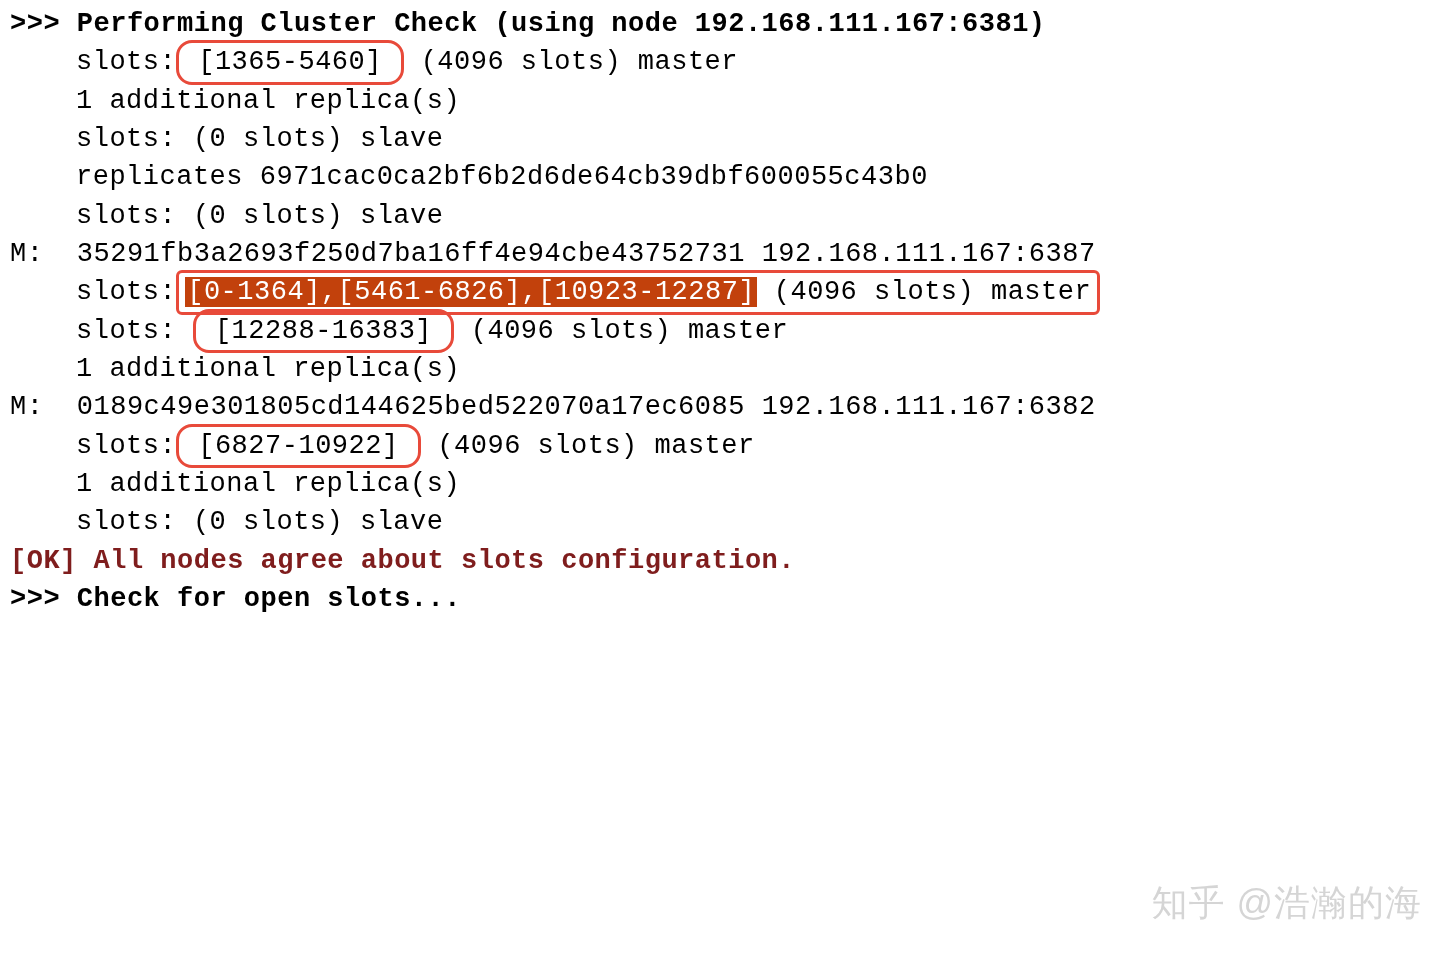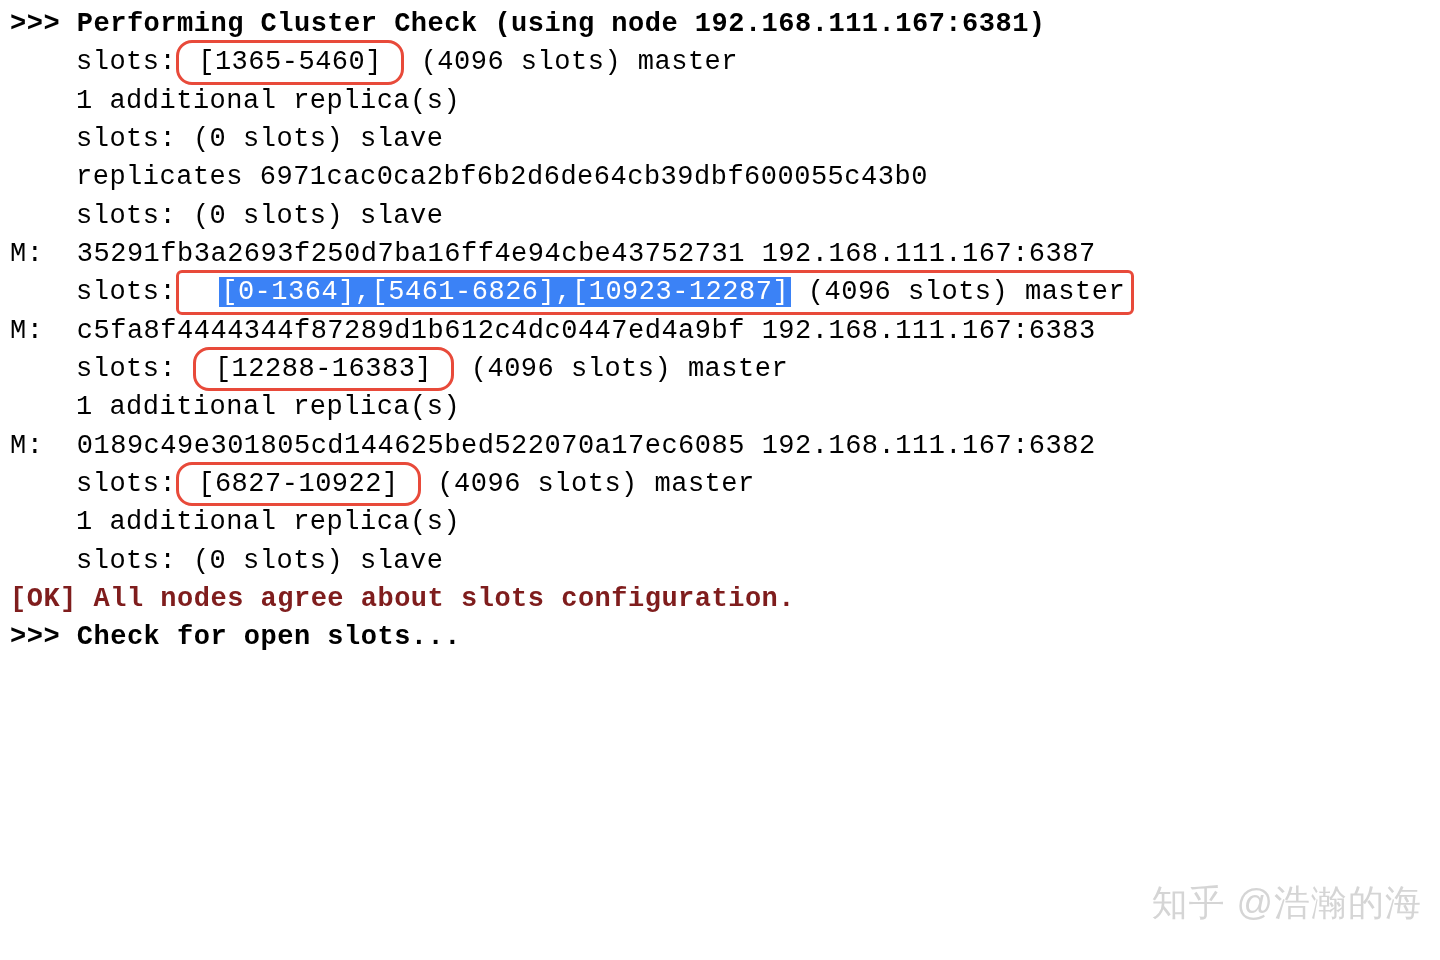--- a/index.html
+++ b/index.html
@@ -25,24 +25,23 @@
       margin: -3px 0;
     }
     .redbox-wide {
       display: inline-block;
       border: 3px solid #e84a3a;
       border-radius: 6px;
       padding: 0 6px;
       margin: -3px 0;
     }
     .highlight {
-      background: #3b82f6;
+      background: #c2410c;
       color: #ffffff;
       padding: 0 2px;
-      margin-left: 34px;
     }
     .watermark {
       position: fixed;
       right: 18px;
       bottom: 32px;
       color: #bfbfbf;
       font-family: "PingFang SC","Microsoft YaHei",sans-serif;
       font-size: 36px;
       opacity: 0.65;
       letter-spacing: 1px;
@@ -62,21 +61,20 @@
   <div class="line indent">1 additional replica(s)</div>
 
   <div class="line indent">slots: (0 slots) slave</div>
   <div class="line indent">replicates 6971cac0ca2bf6b2d6de64cb39dbf600055c43b0</div>
 
   <div class="line indent">slots: (0 slots) slave</div>
 
   <div class="line"><span>M:</span>  <span>35291fb3a2693f250d7ba16ff4e94cbe43752731</span> <span>192.168.111.167:6387</span></div>
   <div class="line indent"><span>slots:</span><span class="redbox-wide"><span class="highlight">[0-1364],[5461-6826],[10923-12287]</span><span> (4096 slots) master</span></span></div>
 
-  <div class="line"><span>M:</span>  <span>c5fa8f4444344f87289d1b612c4dc0447ed4a9bf</span> <span>192.168.111.167:6383</span></div>
   <div class="line indent"><span>slots:</span> <span class="redbox">[12288-16383]</span><span> (4096 slots) master</span></div>
   <div class="line indent">1 additional replica(s)</div>
 
   <div class="line"><span>M:</span>  <span>0189c49e301805cd144625bed522070a17ec6085</span> <span>192.168.111.167:6382</span></div>
   <div class="line indent"><span>slots:</span><span class="redbox">[6827-10922]</span><span> (4096 slots) master</span></div>
   <div class="line indent">1 additional replica(s)</div>
 
   <div class="line indent">slots: (0 slots) slave</div>
 
   <div class="line green">[OK] All nodes agree about slots configuration.</div>

